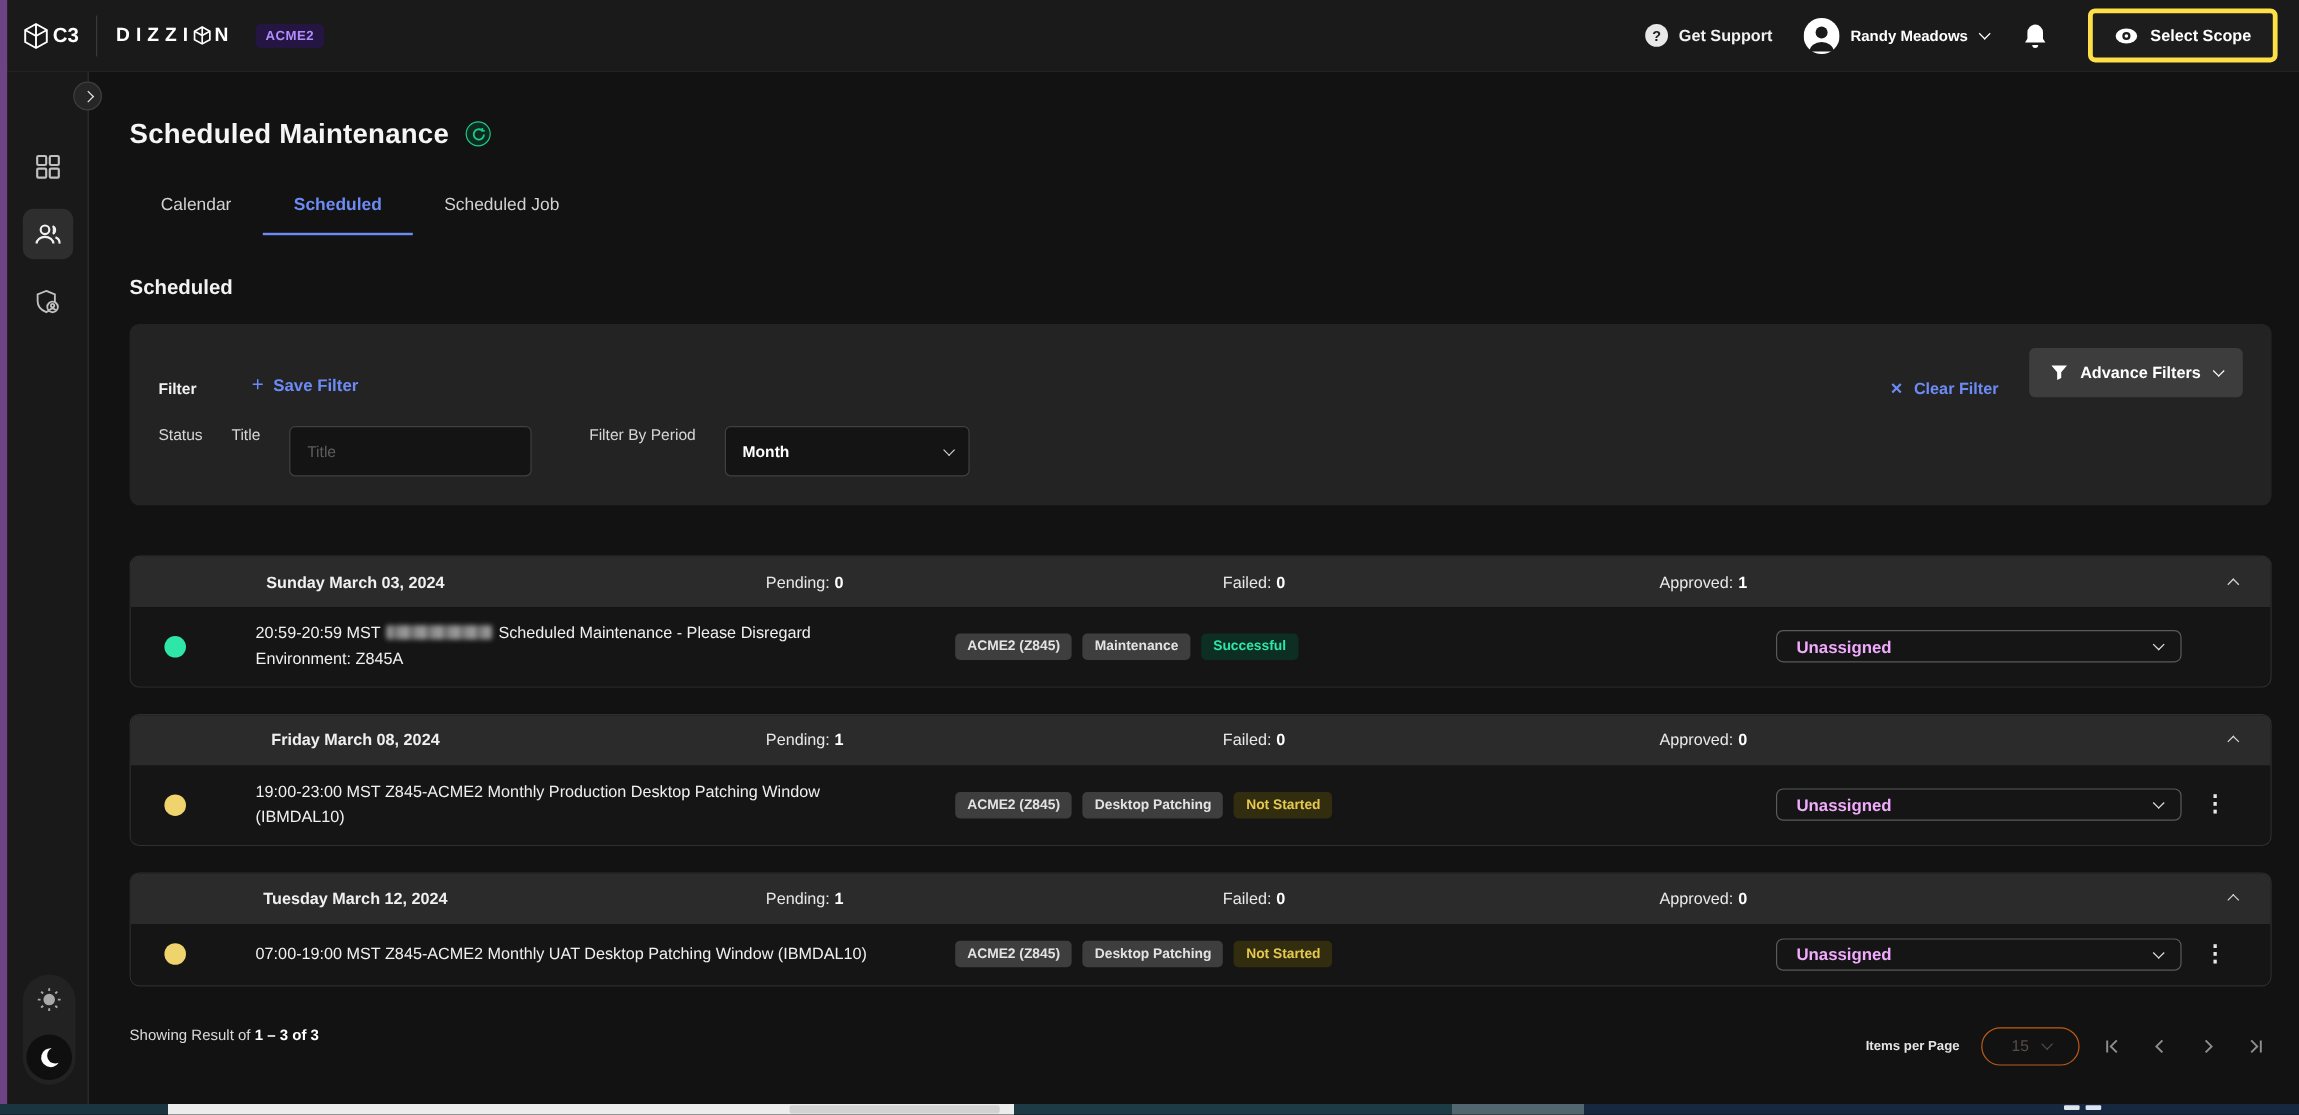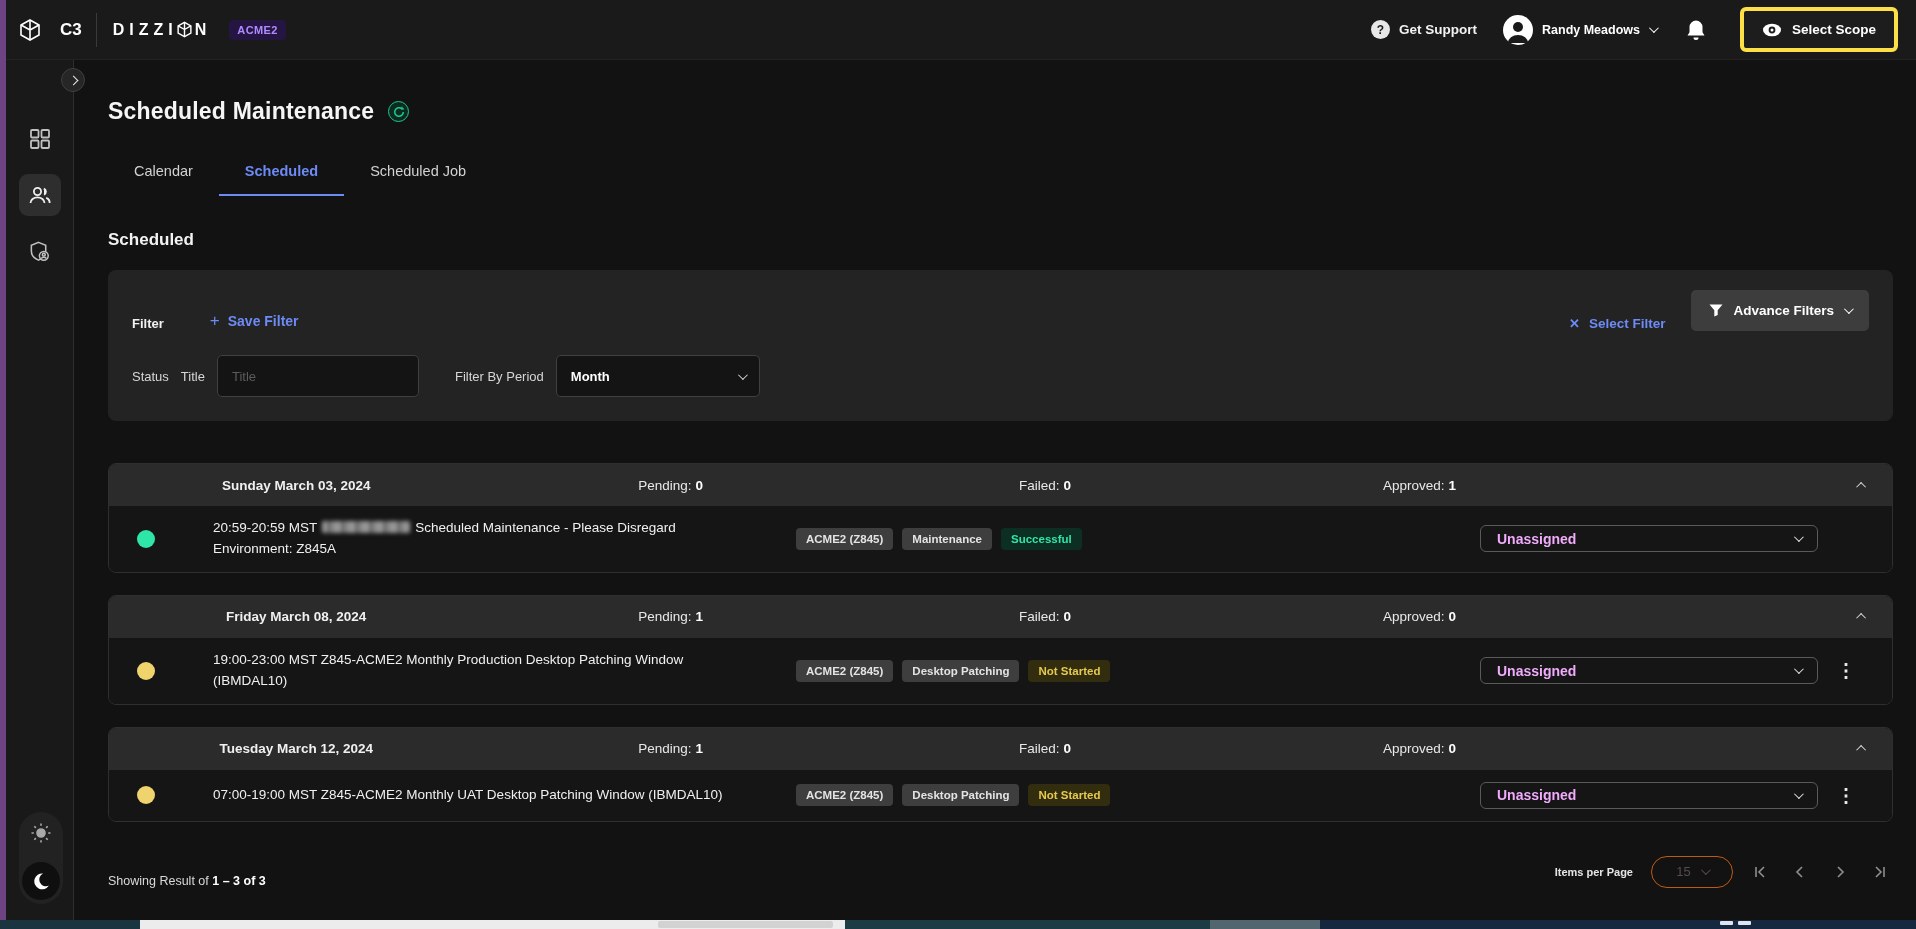--- a/index.html
+++ b/index.html
@@ -7,21 +7,21 @@
     font-family:"Liberation Sans", sans-serif; }
   .screen { position:relative; width:1916px; height:929px; background:#121212; }
 
   
   .edge-strip { position:absolute; left:0; top:0; width:6px; height:920px; background:#6e4383; z-index:30; }
 
   
   .topbar { position:absolute; left:0; top:0; width:1916px; height:60px; background:#1a1a1a;
     display:flex; align-items:center; z-index:20; border-bottom:1px solid #222; }
   .tb-left { display:flex; align-items:center; height:100%; padding-left:18px; }
-  .c3-logo { display:flex; align-items:center; gap:18px; color:#fff; font-weight:700; font-size:17px; }
+  .c3-logo { display:flex; align-items:center; gap:2px; color:#fff; font-weight:700; font-size:17px; }
   .tb-divider { width:1px; height:34px; background:#3a3a3a; margin:0 16px 0 14px; }
   .brand { display:flex; align-items:center; color:#fff; font-weight:700; font-size:16px; letter-spacing:5px; }
   .brand svg { margin:0 2px 0 -2px; }
   .org-badge { margin-left:18px; background:#241542; color:#b18cff; font-size:11px; font-weight:700;
     padding:4px 8px; border-radius:4px; letter-spacing:.4px; }
   .tb-right { margin-left:auto; display:flex; align-items:center; gap:26px; padding-right:18px; }
   .support { display:flex; align-items:center; gap:9px; color:#f2f2f2; font-size:13.5px; font-weight:700; cursor:pointer; }
   .help-circle { width:19px; height:19px; border-radius:50%; background:#e8e8e8; color:#1a1a1a;
     font-size:12px; font-weight:700; display:flex; align-items:center; justify-content:center; }
   .user { display:flex; align-items:center; gap:9px; color:#fff; font-size:12.5px; font-weight:700; cursor:pointer; }
@@ -71,21 +71,21 @@
   .filter-top { display:flex; align-items:flex-end; }
   .filter-label { color:#f0f0f0; font-size:13px; font-weight:700; }
   .save-filter { margin-left:46px; color:#6d8bf5; font-size:14px; font-weight:600; display:flex;
     align-items:center; gap:8px; cursor:pointer; }
   .save-filter .plus { font-size:17px; font-weight:400; }
   .clear-filter { margin-left:auto; color:#6d8bf5; font-size:13.5px; font-weight:600; display:flex;
     align-items:center; gap:9px; cursor:pointer; }
   .clear-filter .x { font-size:13px; }
   .advance-btn { margin-left:26px; background:#3d3d3d; border-radius:5px; padding:13px 18px; color:#fff;
     font-size:13.5px; font-weight:700; display:flex; align-items:center; gap:10px; cursor:pointer; }
-  .filter-fields { display:flex; align-items:center; margin-top:24px; gap:12px; }
+  .filter-fields { display:flex; align-items:flex-start; margin-top:24px; gap:24px; }
   .f-label { color:#d6d6d6; font-size:13px; }
   .select { height:42px; background:#141414; border:1px solid #404040; border-radius:5px; display:flex;
     align-items:center; padding:0 14px; color:#fff; font-size:13px; font-weight:600; cursor:pointer; }
   .select .chev { margin-left:auto; color:#cfcfcf; }
   .sel-status { width:232px; margin-right:22px; }
   .sel-period { width:204px; }
   .title-input { width:202px; height:42px; background:#141414; border:1px solid #404040; border-radius:5px;
     color:#eee; font-size:13px; padding:0 14px; margin-right:24px; outline:none; }
   .title-input::placeholder { color:#5c5c5c; }
 
@@ -110,21 +110,21 @@
   .badge.green { background:#0c2e23; color:#2ee6a8; }
   .badge.yellow { background:#332d0f; color:#e5c94e; }
   .assign-select { margin-left:auto; width:338px; height:27px; border:1px solid #5a5a5a; border-radius:6px;
     background:transparent; display:flex; align-items:center; padding:0 16px; color:#f0abfc; font-size:14px;
     font-weight:600; cursor:pointer; }
   .assign-select .chev { margin-left:auto; color:#e0e0e0; }
   .kebab-col { width:56px; display:flex; justify-content:center; }
   .kebab { color:#e8e8e8; font-size:19px; font-weight:700; cursor:pointer; line-height:1; letter-spacing:0; }
 
   
-  .footer-row { margin-top:34px; display:flex; align-items:flex-end; }
+  .footer-row { margin-top:34px; display:flex; align-items:flex-start; }
   .showing { color:#d9d9d9; font-size:12.5px; }
   .showing b { color:#fff; }
   .pager { margin-left:auto; display:flex; align-items:center; gap:14px; }
   .ipp-label { color:#e5e5e5; font-size:11px; font-weight:600; margin-right:4px; }
   .ipp-select { width:82px; height:32px; border:1px solid #f97316; border-radius:16px; display:flex;
     align-items:center; justify-content:center; gap:10px; color:#6e5f5f; font-size:13px; opacity:.75; cursor:default; }
   .pg-btn { width:26px; height:26px; display:flex; align-items:center; justify-content:center; cursor:pointer; }
 
   
   .taskbar { position:absolute; left:0; bottom:0; width:1916px; height:9px; display:flex; z-index:40; }
@@ -279,21 +279,21 @@
 
     <div class="filter-card">
       <div class="filter-top">
         <span class="filter-label">Filter</span>
         <span class="save-filter">
           <span class="plus">+</span>
           <span>Save Filter</span>
         </span>
         <span class="clear-filter">
           <span class="x">✕</span>
-          <span>Select Filter</span>
+          <span>Clear Filter</span>
         </span>
         <span class="advance-btn">
           <span>
             <svg width="14" height="13" viewBox="0 0 14 13" fill="#fff">
               <path d="M0.5 0.5 H13.5 L8.7 6.2 V11 L5.3 12.6 V6.2 Z"></path>
             </svg>
           </span>
           <span>Advance Filters</span>
           <span class="chev down"></span>
         </span>

